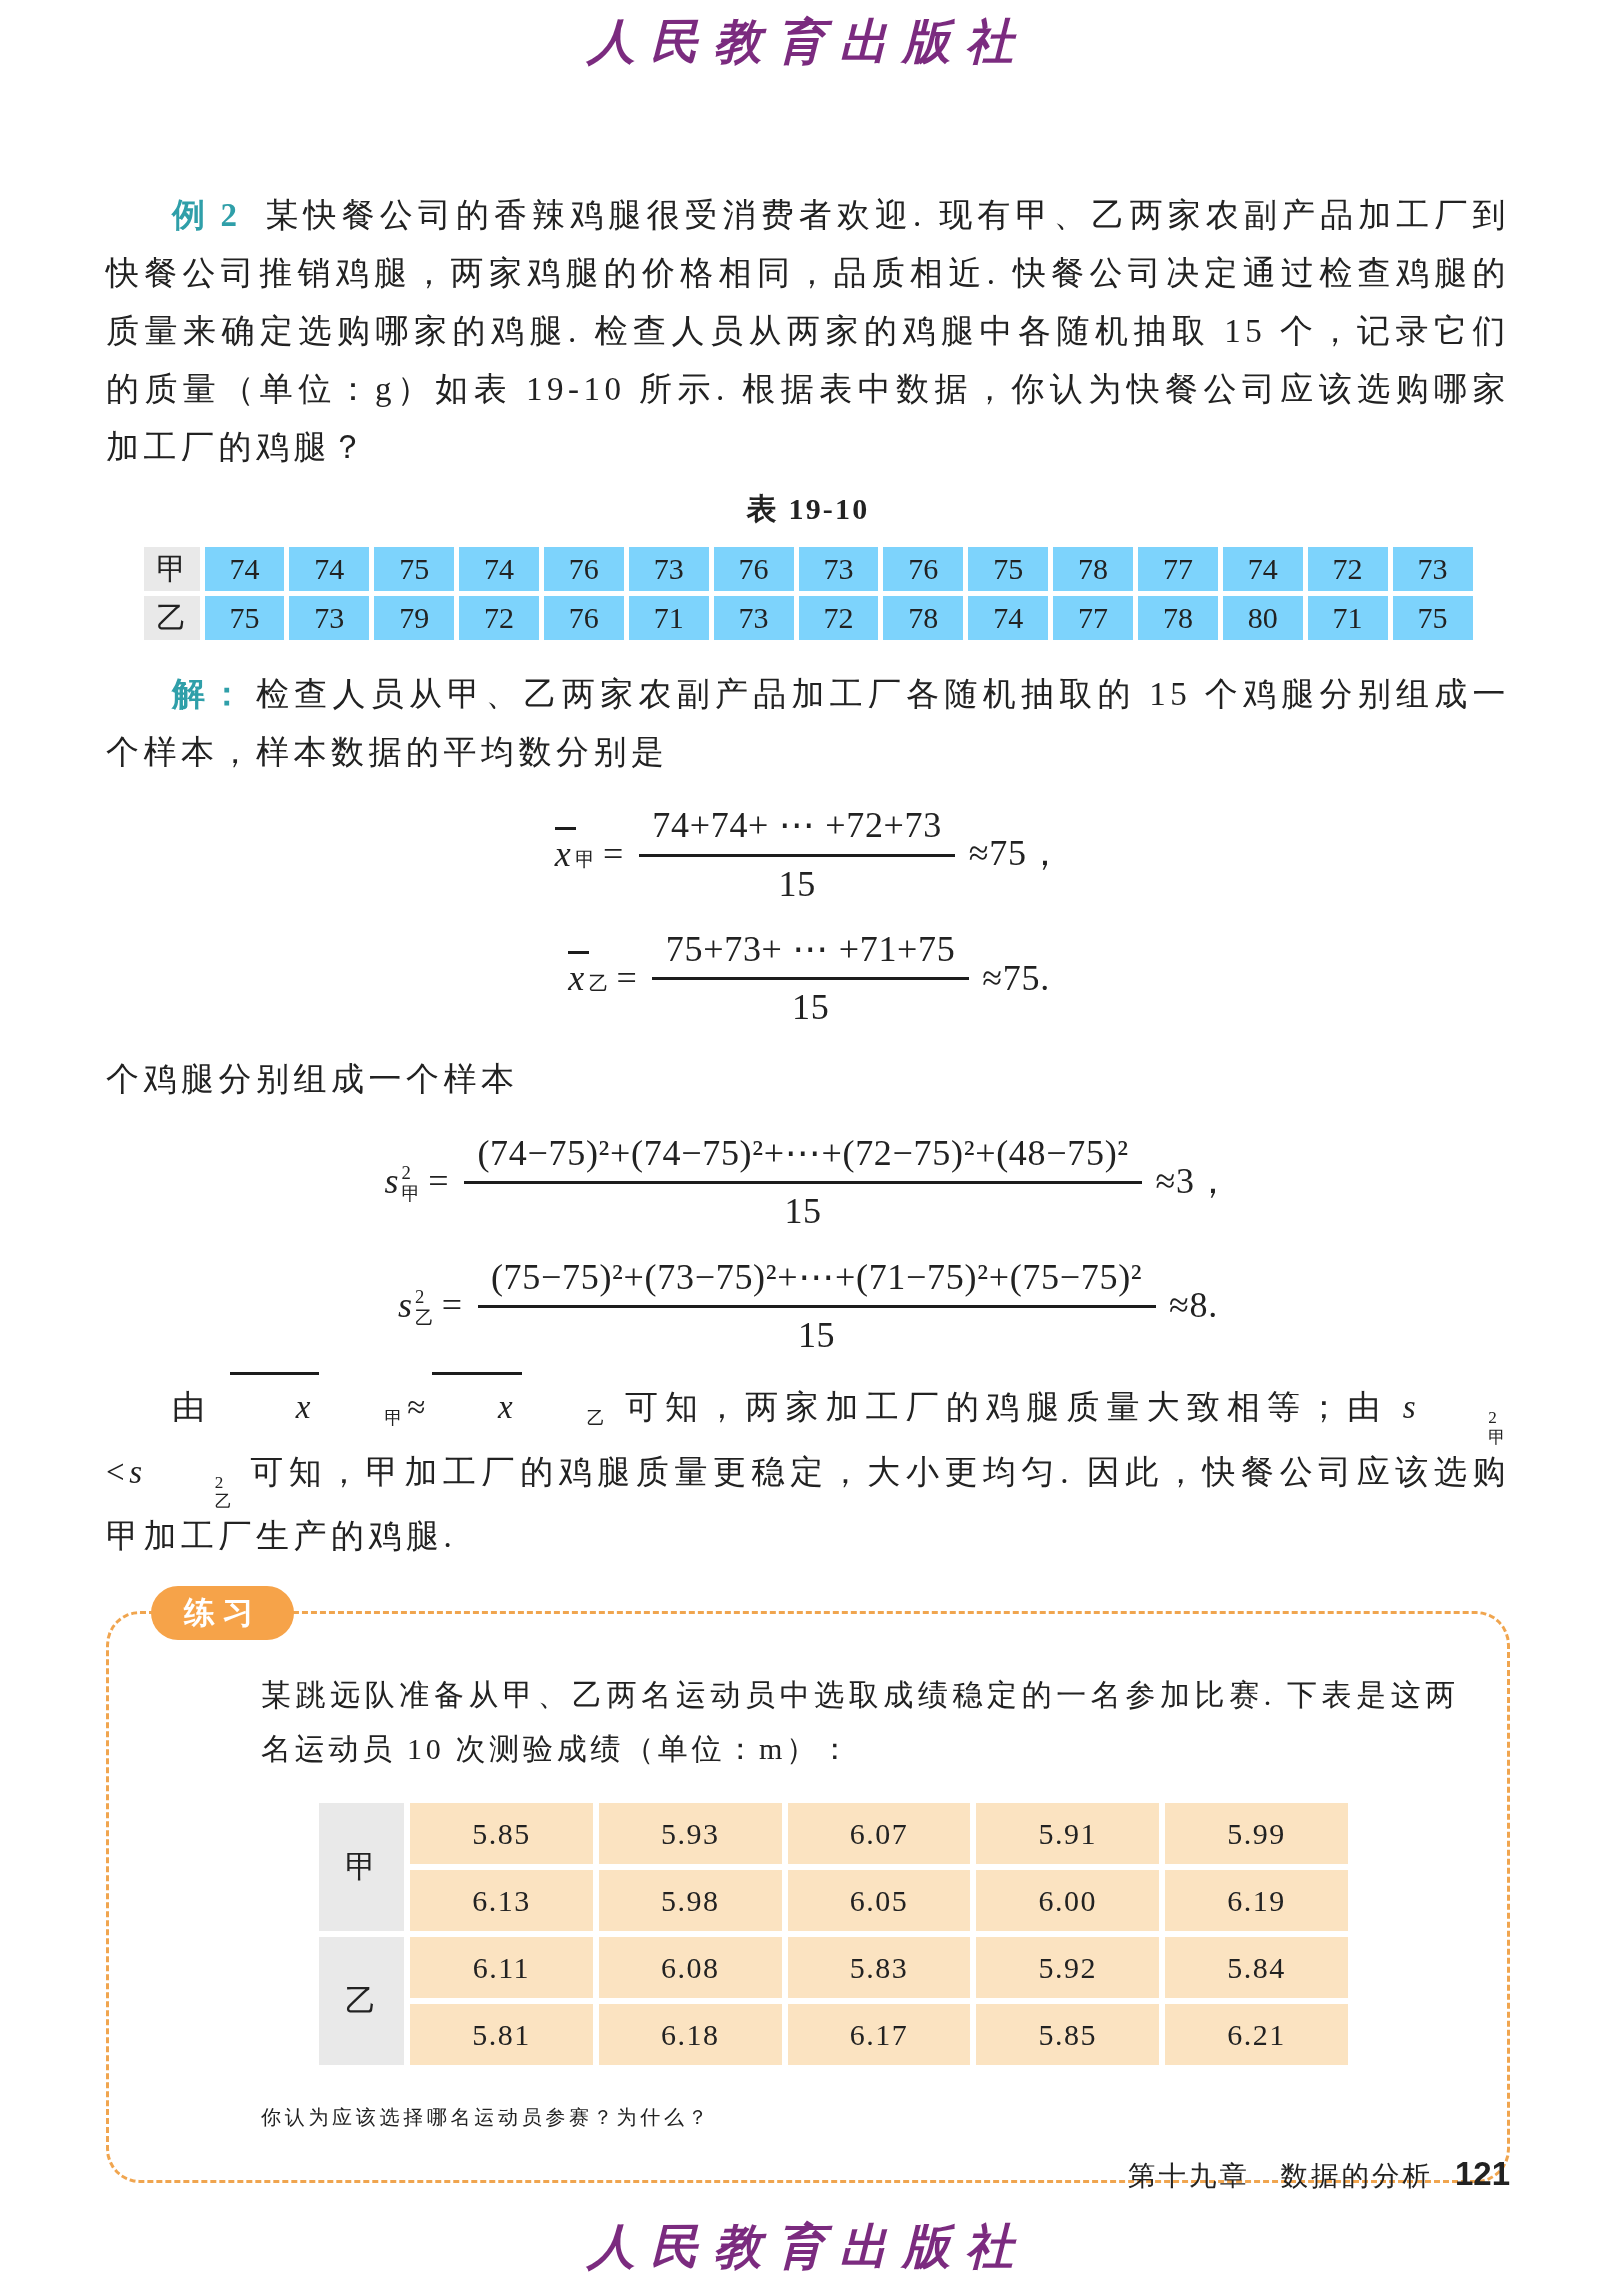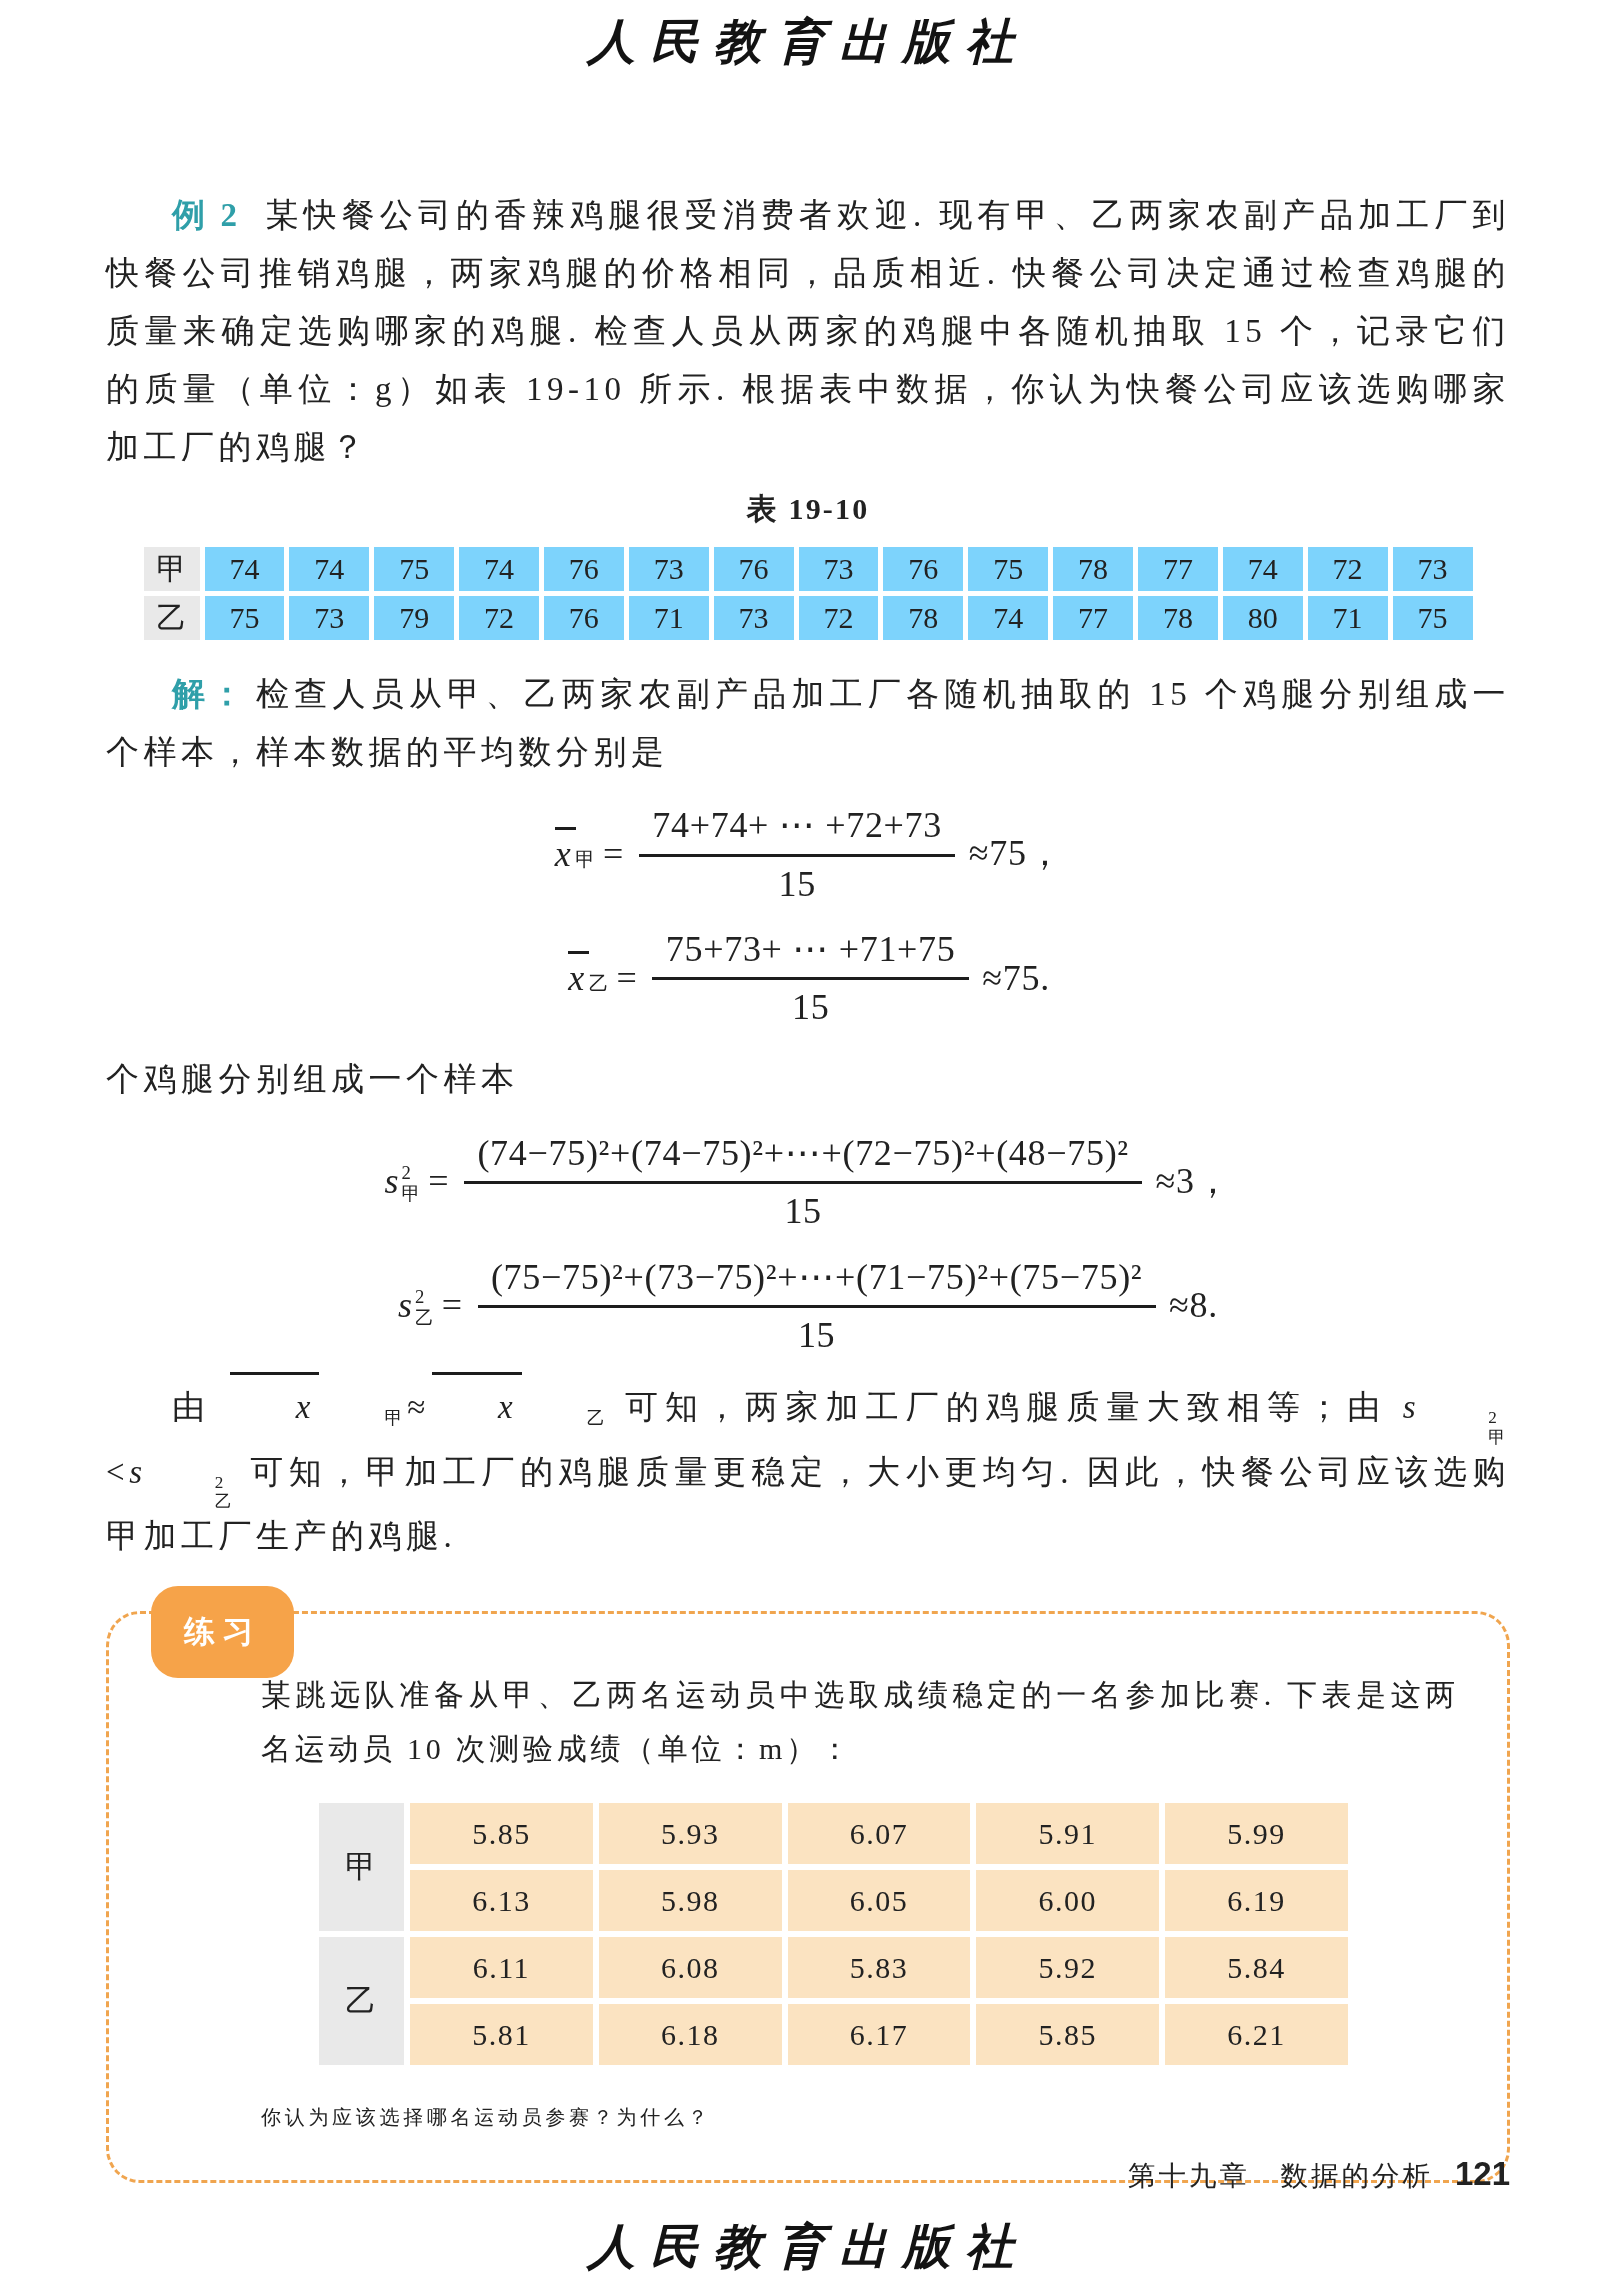--- a/index.html
+++ b/index.html
@@ -3,21 +3,21 @@
 <meta charset="utf-8">
 <title>数据的分析</title>
 <style>
   html,body{margin:0;padding:0;background:#ffffff;}
   .page{
     width:1616px;height:2284px;position:relative;overflow:hidden;background:#ffffff;
     font-family:"Liberation Serif","DejaVu Serif",serif;color:#222222;
   }
   .watermark{
     position:absolute;left:0;right:0;text-align:center;
-    color:#000000;font-style:italic;font-weight:bold;
+    color:#701a75;font-style:italic;font-weight:bold;
     font-size:48px;letter-spacing:15px;opacity:.92;
     font-family:"DejaVu Serif","Liberation Serif",serif;
     white-space:nowrap;
   }
   .watermark.top{top:10.4px;}
   .watermark.bottom{top:2215px;}
   .content{padding:0 106px;}
   .body-p{
     margin:0;font-size:33px;line-height:58px;letter-spacing:4.5px;
     text-align:justify;text-indent:2em;
@@ -67,21 +67,21 @@
   .practice-box{
     position:relative;margin-top:46px;
     border:3px dashed #f0a54f;border-radius:34px;
     padding:54px 48px 39px 152px;
   }
   .practice-badge{
     position:absolute;top:-28px;left:42px;
     background:#f6a349;color:#ffffff;
     font-family:"Liberation Sans","DejaVu Sans",sans-serif;
     font-size:31px;font-weight:bold;letter-spacing:7.4px;
-    padding:25px 33px;border-radius:27px;
+    padding:6px 33px;border-radius:27px;
   }
   .practice-intro{
     margin:0;font-size:30px;line-height:54px;letter-spacing:3.7px;text-align:justify;
   }
   .t2{
     width:1041px;margin:21px 0 0 52px;border-collapse:separate;border-spacing:6px;
     table-layout:fixed;
   }
   .t2 td{
     height:59px;text-align:center;vertical-align:middle;background:#fbe3c1;font-size:30px;

